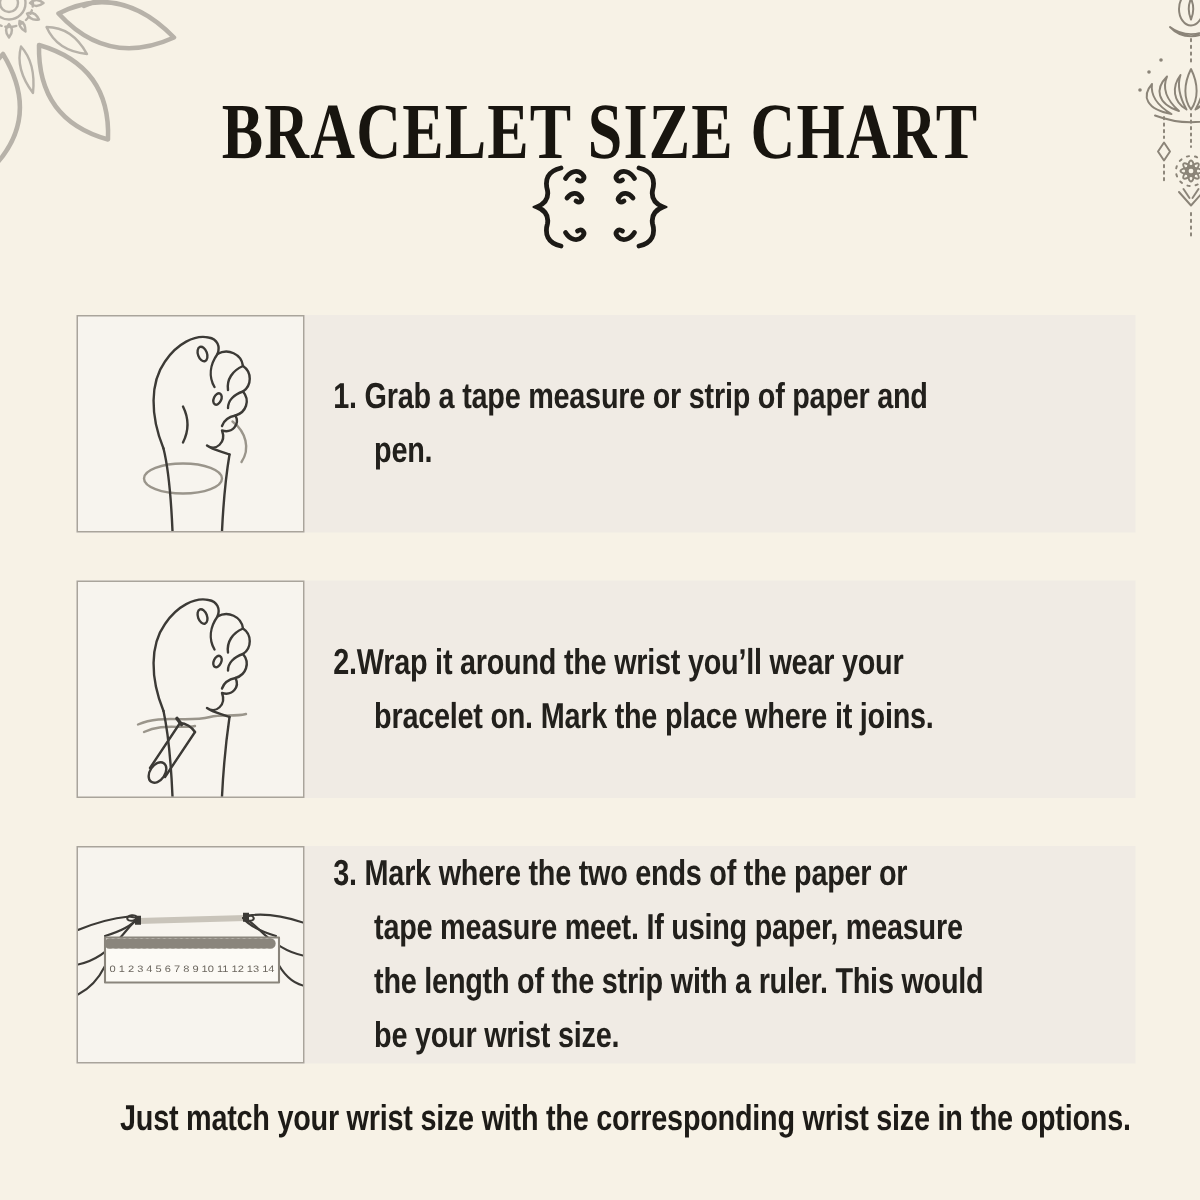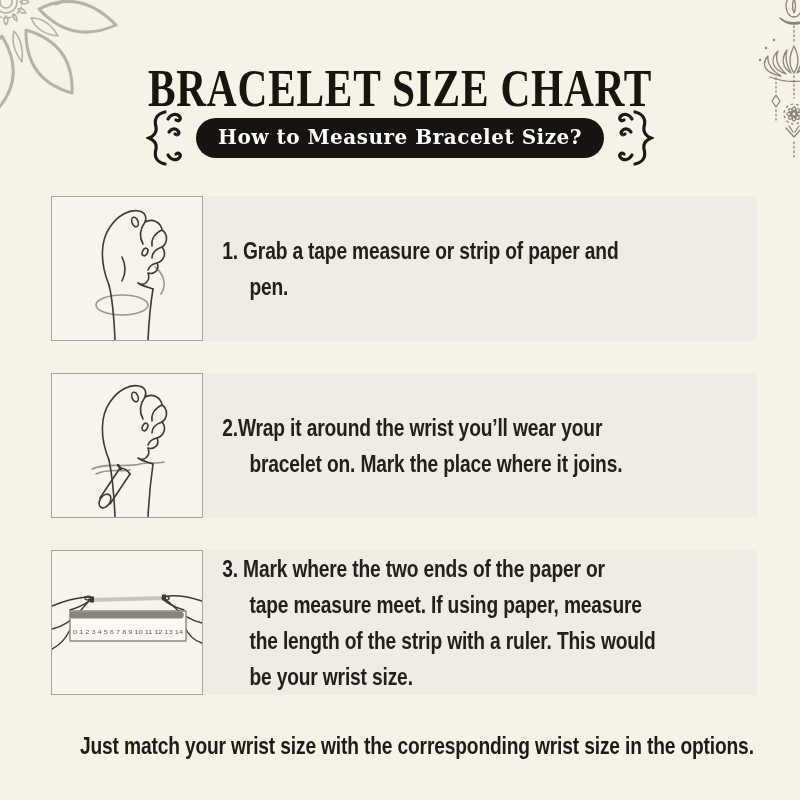--- a/index.html
+++ b/index.html
@@ -40,21 +40,21 @@
     font-weight:700;font-size:20px;
     letter-spacing:0.5px;
     padding:7px 22px 9px 22px;
     border-radius:24px;
     white-space:nowrap;
   }
   .flourish{width:40px;height:58px;flex:none;}
   .flourish.right{transform:scaleX(-1);}
 
   
-  .steps{position:absolute;top:196px;left:51px;width:706px;}
+  .steps{position:absolute;top:210px;left:51px;width:706px;}
   .step-row{
     height:145px;margin-bottom:32px;
     background:#f0ebe4;
     display:flex;align-items:stretch;
   }
   .illus-box{
     flex:none;width:150px;
     background:#f7f4ee;
     border:1px solid #a9a49b;
   }
@@ -164,21 +164,20 @@
 
   <div class="badge-row">
     <svg class="flourish left" viewBox="0 0 40 58">
       <g fill="none" stroke="#1c1a16" stroke-width="3.2" stroke-linecap="round">
         <path d="M19,3 C10,5 8,11 10,18 C11,24 8,27 3,29 C8,31 11,34 10,40 C8,47 10,53 19,55"></path>
         <path d="M22,10 C25,5 30,4 33,7 C36,10 33,13 30,11"></path>
         <path d="M23,23 C26,19 30,19 32,22 C34,24 32,27 29,25"></path>
         <path d="M22,46 C25,51 30,52 33,49 C36,46 33,43 30,45"></path>
       </g>
     </svg>
-    <div class="badge">How to Measure Bracelet Size?</div>
     <svg class="flourish right" viewBox="0 0 40 58">
       <g fill="none" stroke="#1c1a16" stroke-width="3.2" stroke-linecap="round">
         <path d="M19,3 C10,5 8,11 10,18 C11,24 8,27 3,29 C8,31 11,34 10,40 C8,47 10,53 19,55"></path>
         <path d="M22,10 C25,5 30,4 33,7 C36,10 33,13 30,11"></path>
         <path d="M23,23 C26,19 30,19 32,22 C34,24 32,27 29,25"></path>
         <path d="M22,46 C25,51 30,52 33,49 C36,46 33,43 30,45"></path>
       </g>
     </svg>
   </div>
 

